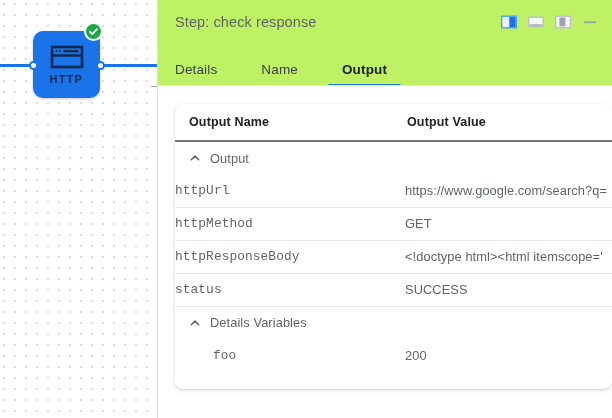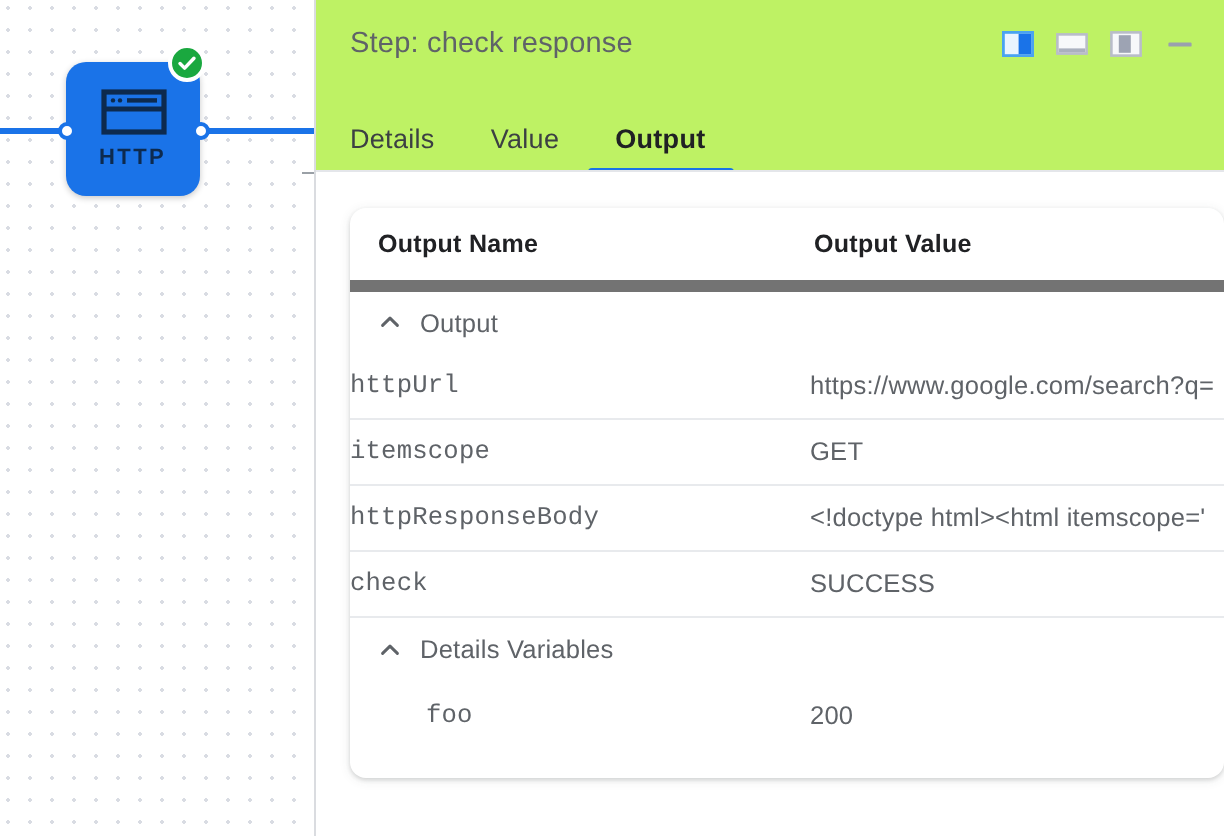--- a/index.html
+++ b/index.html
@@ -172,21 +172,21 @@
     cursor: pointer;
   }
 
   .tabs {
     position: relative;
     height: 42px;
     flex: 0 0 42px;
     display: flex;
     align-items: flex-end;
     padding-left: 17px;
-    gap: 0;
+    gap: 16px;
   }
   .tab {
     position: relative;
     font-size: 13.5px;
     color: #3c4043;
     padding: 0 14px 9px 14px;
     cursor: pointer;
     white-space: nowrap;
     letter-spacing: 0.15px;
   }
@@ -247,21 +247,21 @@
   }
   .col-name  { width: 216px; }
   .col-value { width: auto; }
 
   thead th {
     height: 36px;
     font-size: 12.5px;
     font-weight: 700;
     color: #202124;
     letter-spacing: 0.15px;
-    border-bottom: 6px solid #737373;
+    border-bottom: 2px solid #737373;
     padding-top: 2px;
   }
   thead th.col-name  { padding-left: 14px; }
   thead th.col-value { padding-left: 2px; }
 
   tbody tr { height: 33px; }
   tbody tr.row-divider td {
     border-top: 1px solid #e8eaed;
   }
 
@@ -378,21 +378,21 @@
           <svg width="16" height="16" viewBox="0 0 16 16" aria-hidden="true">
             <rect x="2.2" y="7.3" width="11.6" height="2.0" rx="0.6" fill="#9aa0ae"></rect>
           </svg>
         </span>
 
       </div>
     </div>
 
     <div class="tabs">
       <div class="tab">Details</div>
-      <div class="tab">Value</div>
+      <div class="tab">Name</div>
       <div class="tab active">Output</div>
       <div class="tabs-underline"></div>
     </div>
 
     <div class="panel-body">
       <div class="table-card">
         <table class="out-table">
           <thead>
             <tr>
               <th class="col-name">Output Name</th>
@@ -416,36 +416,36 @@
             </tr>
 
             <tr>
               <td class="cell-name child-name">httpUrl</td>
               <td class="cell-value">
                 <span class="value-clip">https://www.google.com/search?q=</span>
               </td>
             </tr>
 
             <tr class="row-divider">
-              <td class="cell-name child-name">itemscope</td>
+              <td class="cell-name child-name">httpMethod</td>
               <td class="cell-value">
                 <span class="value-clip">GET</span>
               </td>
             </tr>
 
 
             <tr class="row-divider">
               <td class="cell-name child-name">httpResponseBody</td>
               <td class="cell-value">
                 <span class="value-clip">&lt;!doctype html&gt;&lt;html itemscope='</span>
               </td>
             </tr>
 
             <tr class="row-divider">
-              <td class="cell-name child-name">check</td>
+              <td class="cell-name child-name">status</td>
               <td class="cell-value">
                 <span class="value-clip">SUCCESS</span>
               </td>
             </tr>
 
             <tr class="row-divider">
               <td class="cell-name">
                 <div class="group-cell">
                   <span class="chevron">
                     <svg width="12" height="12" viewBox="0 0 12 12" aria-hidden="true">

